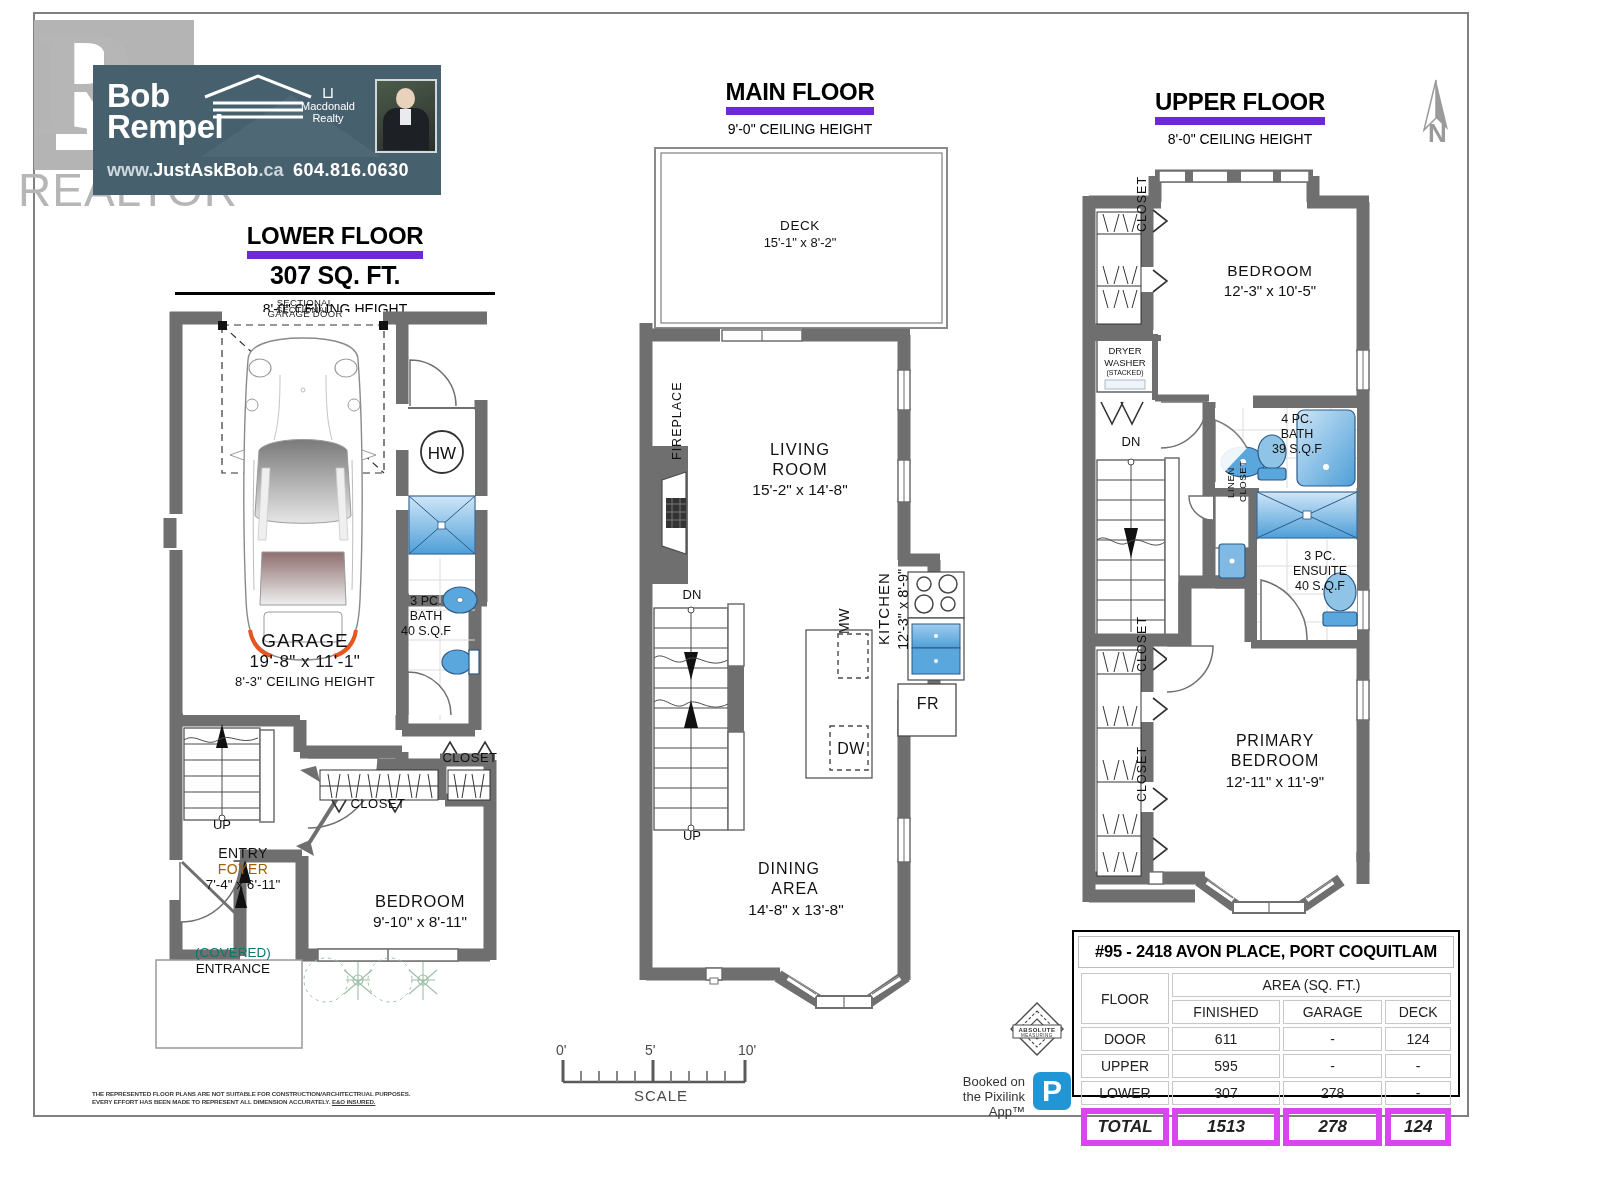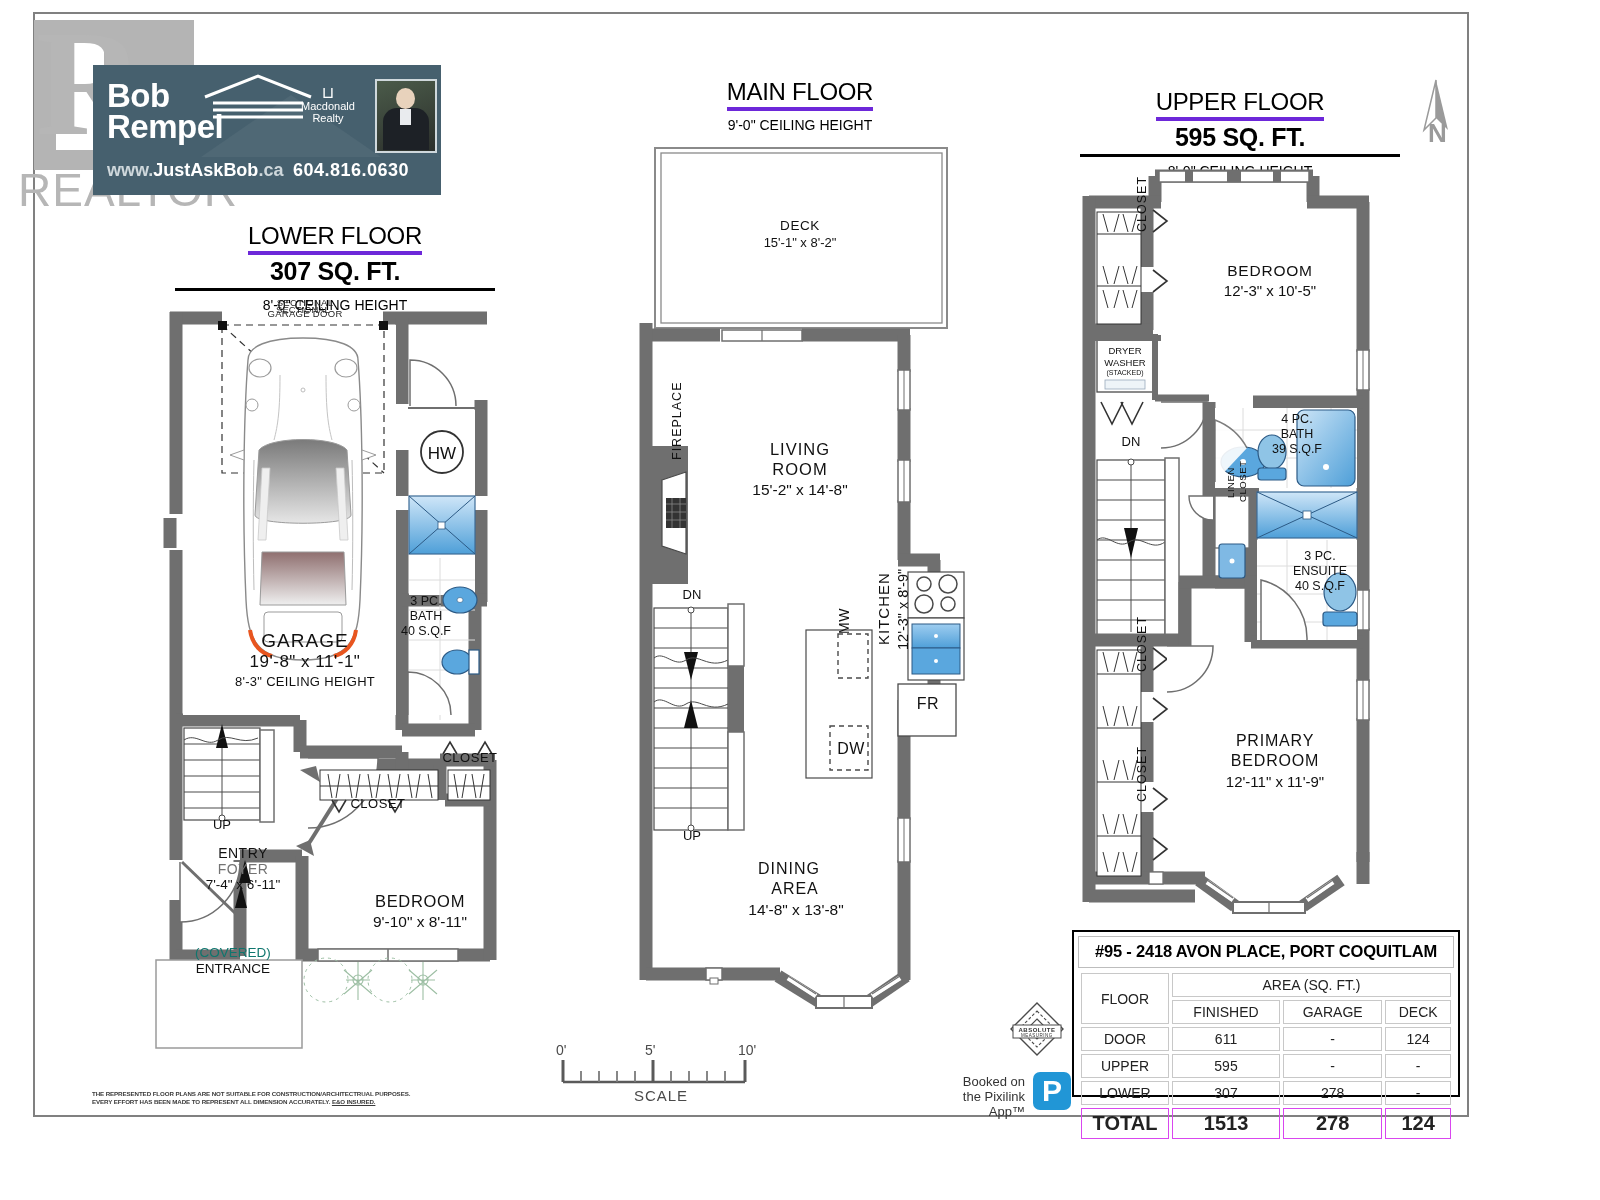--- a/index.html
+++ b/index.html
@@ -27,35 +27,35 @@
   .banner .mrlogo{position:absolute;left:200px;top:20px;width:70px;text-align:center;color:#fff;font-size:11px;line-height:12px;}
   .banner .mrlogo .arc{font-size:16px;line-height:15px;}
   .banner .photo{position:absolute;left:282px;top:14px;width:58px;height:70px;background:linear-gradient(160deg,#4b5b4a,#2b2f2b);border:2px solid #cfd8dc;}
   .banner .photo .head{position:absolute;left:19px;top:7px;width:19px;height:21px;border-radius:50%;background:#e8d2bc;}
   .banner .photo .body{position:absolute;left:6px;top:27px;width:46px;height:42px;background:#1d2126;border-radius:14px 14px 0 0;}
   .banner .photo .shirt{position:absolute;left:23px;top:28px;width:11px;height:16px;background:#e9ebee;}
   .banner .roofline{position:absolute;left:110px;top:8px;width:110px;height:46px;}
 
   
   .ftitle{position:absolute;text-align:center;}
-  .ftitle .t1{font-weight:normal;font-size:24px;letter-spacing:-0.3px;border-bottom:4px solid #6d28d9;display:inline-block;padding-bottom:1px;text-align:center;}
+  .ftitle .t1{font-weight:bold;font-size:24px;letter-spacing:-0.3px;border-bottom:8px solid #6d28d9;display:inline-block;padding-bottom:1px;text-align:center;}
   .ftitle .t2{font-weight:bold;font-size:25px;letter-spacing:-0.3px;border-bottom:3px solid #000;display:block;margin-top:2px;padding-bottom:2px;}
   .ftitle .t3{font-size:14px;margin-top:6px;letter-spacing:0px;}
 
   
   svg{display:block;}
   .plan{position:absolute;}
 
   
   .infobox{position:absolute;left:1072px;top:930px;width:388px;height:167px;border:2px solid #000;background:#fff;box-sizing:border-box;padding:4px;}
   .addr{border:1px solid #bdbdbd;text-align:center;font-weight:bold;font-size:16.5px;padding:5px 0 6px;letter-spacing:-0.2px;}
   table.area{border-collapse:separate;border-spacing:3px;width:100%;margin-top:2px;font-family:"Liberation Sans",sans-serif;}
   table.area td{border:1px solid #c8c8c8;text-align:center;font-size:14px;padding:3px 0;color:#222;}
   table.area td.hdrwide{font-size:14px;}
-  table.area tr.total td{font-weight:bold;border:1px solid #d946ef;font-size:20px;}
+  table.area tr.total td{font-weight:bold;border:6px solid #d946ef;font-size:17px;font-style:italic;}
   .cellFloor{width:86px;}
 
   
   .scalewrap{position:absolute;left:556px;top:1042px;width:210px;}
   .scalewrap .lbls{position:relative;height:16px;font-size:14px;color:#4a4a4a;}
   .scalewrap .lbls span{position:absolute;}
   .scale-svg{display:block;}
   .scaletext{text-align:center;font-size:15px;color:#4a4a4a;letter-spacing:1px;margin-top:1px;}
 
   
@@ -339,21 +339,21 @@
     <div style="position:absolute;left:115px;top:-3px;width:100px;text-align:center;font-size:9.5px;color:#222;letter-spacing:0.3px;">SECTIONAL</div>
     <div style="position:absolute;left:105px;top:8px;width:120px;text-align:center;font-size:9.5px;color:#222;letter-spacing:0.3px;">GARAGE DOOR</div>
     <div style="position:absolute;left:85px;top:330px;width:160px;text-align:center;font-size:19px;color:#111;letter-spacing:1px;">GARAGE</div>
     <div style="position:absolute;left:75px;top:352px;width:180px;text-align:center;font-size:17px;color:#111;letter-spacing:0.5px;">19'-8" x 11'-1"</div>
     <div style="position:absolute;left:70px;top:374px;width:190px;text-align:center;font-size:13px;color:#111;letter-spacing:0.3px;">8'-3" CEILING HEIGHT</div>
     <div style="position:absolute;left:256px;top:294px;width:60px;text-align:center;font-size:12.5px;color:#111;">3 PC.</div>
     <div style="position:absolute;left:256px;top:309px;width:60px;text-align:center;font-size:12.5px;color:#111;">BATH</div>
     <div style="position:absolute;left:250px;top:324px;width:72px;text-align:center;font-size:12.5px;color:#111;">40 S.Q.F</div>
     <div style="position:absolute;left:60px;top:517px;width:44px;text-align:center;font-size:13px;color:#111;">UP</div>
     <div style="position:absolute;left:48px;top:545px;width:110px;text-align:center;font-size:14px;color:#111;letter-spacing:0.5px;">ENTRY</div>
-    <div style="position:absolute;left:48px;top:561px;width:110px;text-align:center;font-size:14px;color:#737373;letter-spacing:0.5px;">FOYER</div>
+    <div style="position:absolute;left:48px;top:561px;width:110px;text-align:center;font-size:14px;color:#a16207;letter-spacing:0.5px;">FOYER</div>
     <div style="position:absolute;left:36px;top:577px;width:134px;text-align:center;font-size:13.5px;color:#111;">7'-4" x 6'-11"</div>
     <div style="position:absolute;left:24px;top:645px;width:138px;text-align:center;font-size:13.5px;color:#0f766e;">(COVERED)</div>
     <div style="position:absolute;left:24px;top:661px;width:138px;text-align:center;font-size:13.5px;color:#111;">ENTRANCE</div>
     <div style="position:absolute;left:195px;top:496px;width:86px;text-align:center;font-size:13px;color:#111;letter-spacing:0.5px;">CLOSET</div>
     <div style="position:absolute;left:287px;top:450px;width:86px;text-align:center;font-size:13px;color:#111;letter-spacing:0.5px;">CLOSET</div>
     <div style="position:absolute;left:200px;top:592px;width:160px;text-align:center;font-size:16.5px;color:#111;letter-spacing:0.7px;">BEDROOM</div>
     <div style="position:absolute;left:190px;top:613px;width:180px;text-align:center;font-size:15.5px;color:#111;">9'-10" x 8'-11"</div>
   </div>
 
   <div class="ftitle" style="left:640px;top:78px;width:320px;">
@@ -490,21 +490,20 @@
     <div style="position:absolute;left:298px;top:555px;width:40px;text-align:center;font-size:16px;color:#111;letter-spacing:0.5px;">FR</div>
     <div style="position:absolute;left:265px;top:505px;font-size:15px;color:#111;letter-spacing:1px;transform:rotate(-90deg);transform-origin:left top;white-space:nowrap;">KITCHEN</div>
     <div style="position:absolute;left:285px;top:510px;font-size:14.5px;color:#111;transform:rotate(-90deg);transform-origin:left top;white-space:nowrap;">12'-3" x 8'-9"</div>
     <div style="position:absolute;left:104px;top:720px;width:150px;text-align:center;font-size:16px;color:#111;letter-spacing:1px;">DINING</div>
     <div style="position:absolute;left:110px;top:740px;width:150px;text-align:center;font-size:16px;color:#111;letter-spacing:1px;">AREA</div>
     <div style="position:absolute;left:98px;top:761px;width:176px;text-align:center;font-size:15.5px;color:#111;">14'-8" x 13'-8"</div>
   </div>
 
   <div class="ftitle" style="left:1080px;top:88px;width:320px;">
     <div class="t1">UPPER FLOOR</div>
-    <div class="t2">595 SQ. FT.</div>
     <div class="t3">8'-0" CEILING HEIGHT</div>
   </div>
 
   <div class="plan" style="left:1075px;top:162px;">
     <svg width="350" height="760" viewBox="0 0 350 760">
       <defs>
         <linearGradient id="tubg2" x1="0" y1="0" x2="1" y2="1">
           <stop offset="0%" stop-color="#cde5f7"></stop>
             <stop offset="100%" stop-color="#4e9fd8"></stop>
         </linearGradient>

